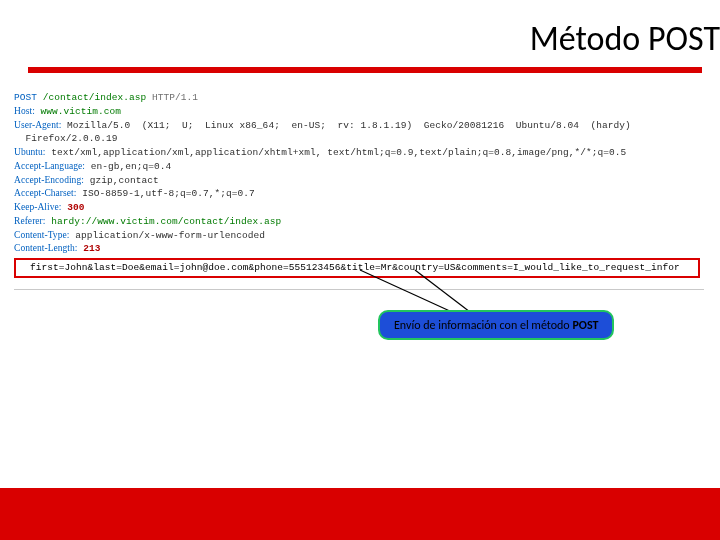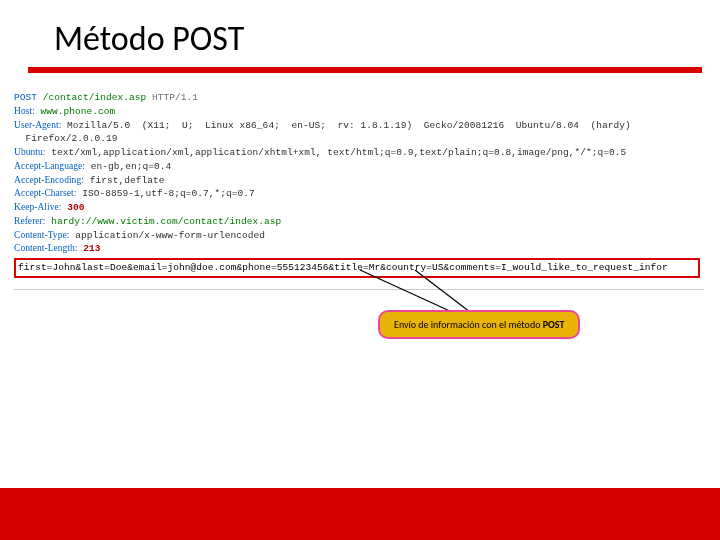--- a/index.html
+++ b/index.html
@@ -9,20 +9,21 @@
     background: #fff;
     font-family: "Segoe UI", Calibri, Arial, sans-serif;
     position: relative;
     overflow: hidden;
   }
   .title {
     font-size: 34px;
     font-weight: 400;
     padding: 18px 0 8px 54px;
     color: #000;
+    text-align: right;
   }
   .title-rule {
     height: 6px;
     background: #d90000;
     margin: 0 18px 0 28px;
   }
   .http-block {
     font-family: "Consolas", "Courier New", monospace;
     font-size: 9.5px;
     line-height: 1.45;
@@ -36,21 +37,21 @@
   .hl-proto { color: #707070; }
   .hl-hname { color: #0060c0; font-family: Liberation Serif, serif; }
   .hl-hval { color: #303030; text-align: right; }
   .hl-host { color: #007a00; }
   .hl-ref { color: #007a00; }
   .hl-num { color: #b00000; font-weight: bold; }
   .hl-body { color: #000; }
   .body-box {
     display: inline-block;
     border: 2px solid #d90000;
-    padding: 1px 2px;
+    padding: 1px 14px;
     margin-top: 2px;
     width: calc(100% - 4px);
     overflow: hidden;
   }
   .divider-grey {
     height: 1px;
     background: #c9c9c9;
     margin: 2px 16px 0 14px;
   }
   .callout-wrap {
@@ -58,25 +59,25 @@
     left: 0;
     top: 0;
     width: 720px;
     height: 540px;
     pointer-events: none;
   }
   .callout-box {
     position: absolute;
     left: 378px;
     top: 310px;
-    border: 2px solid #ec4899;
+    border: 2px solid #22c55e;
     border-radius: 10px;
-    background: #eab308;
+    background: #1d4ed8;
     padding: 6px 14px;
-    font-size: 10px;
+    font-size: 12px;
     font-weight: 400;
     color: #000;
   }
   .callout-box b { font-weight: 700; }
   svg.lead {
     position: absolute;
     left: 0; top: 0;
     width: 720px; height: 540px;
   }
   .bottom-bar {
@@ -88,26 +89,26 @@
     background: #d90000;
   }
 </style>
 </head>
 <body>
 
 <div class="title">Método POST</div>
 <div class="title-rule"></div>
 
 <div class="http-block"><span class="hl-method">POST</span> <span class="hl-path">/contact/index.asp</span> <span class="hl-proto">HTTP/1.1</span>
-<span class="hl-hname">Host:</span> <span class="hl-host">www.phone.com</span>
+<span class="hl-hname">Host:</span> <span class="hl-host">www.victim.com</span>
 <span class="hl-hname">User-Agent:</span> <span class="hl-hval">Mozilla/5.0  (X11;  U;  Linux x86_64;  en-US;  rv: 1.8.1.19)  Gecko/20081216  Ubuntu/8.04  (hardy)</span>
   <span class="hl-hval">Firefox/2.0.0.19</span>
 <span class="hl-hname">Ubuntu:</span> <span class="hl-hval">text/xml,application/xml,application/xhtml+xml, text/html;q=0.9,text/plain;q=0.8,image/png,*/*;q=0.5</span>
 <span class="hl-hname">Accept-Language:</span> <span class="hl-hval">en-gb,en;q=0.4</span>
-<span class="hl-hname">Accept-Encoding:</span> <span class="hl-hval">first,deflate</span>
+<span class="hl-hname">Accept-Encoding:</span> <span class="hl-hval">gzip,contact</span>
 <span class="hl-hname">Accept-Charset:</span> <span class="hl-hval">ISO-8859-1,utf-8;q=0.7,*;q=0.7</span>
 <span class="hl-hname">Keep-Alive:</span> <span class="hl-num">300</span>
 <span class="hl-hname">Referer:</span> <span class="hl-ref">hardy://www.victim.com/contact/index.asp</span>
 <span class="hl-hname">Content-Type:</span> <span class="hl-hval">application/x-www-form-urlencoded</span>
 <span class="hl-hname">Content-Length:</span> <span class="hl-num">213</span>
 <span class="body-box"><span class="hl-body">first=John&amp;last=Doe&amp;email=john@doe.com&amp;phone=555123456&amp;title=Mr&amp;country=US&amp;comments=I_would_like_to_request_infor</span></span></div>
 
 <div class="divider-grey"></div>
 
 <div class="callout-wrap">

